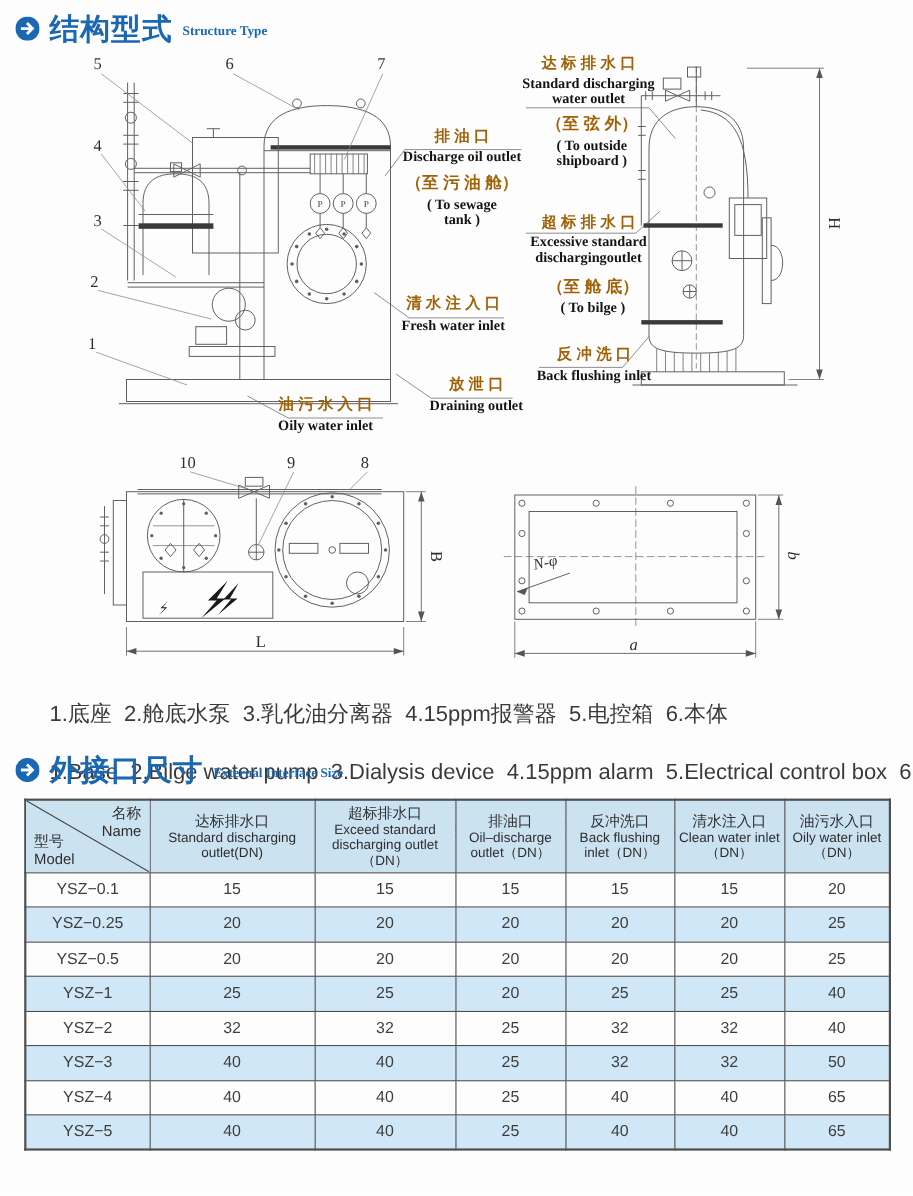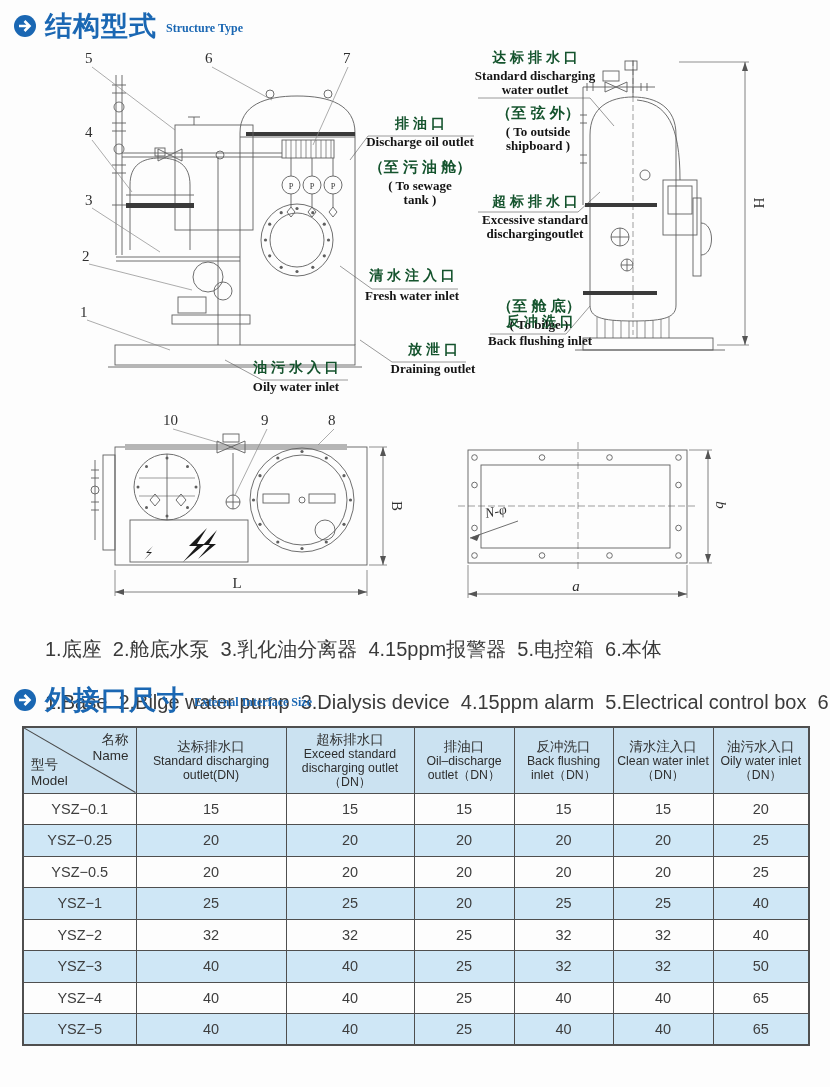--- a/index.html
+++ b/index.html
@@ -9,21 +9,21 @@
   .sec-head{position:absolute;display:flex;align-items:center;}
   .sec-icon{display:inline-flex;margin-right:9px;}
   .sec-icon svg{display:block;}
   .sec-zh{font-size:27px;font-weight:bold;color:#1a67b3;letter-spacing:1px;}
   .sec-en{font-size:12px;font-weight:bold;color:#1a67b3;font-family:"Liberation Serif",serif;margin-left:9px;padding-top:5px;}
 
   
   .draw-area{position:absolute;left:0;top:40px;width:830px;height:566px;}
   .draw-area svg.main{position:absolute;left:0;top:0;}
   .co{position:absolute;text-align:center;}
-  .co .zh{font-size:14px;color:#14532d;line-height:18px;font-weight:600;}
+  .co .zh{font-size:14px;color:#a16207;line-height:18px;font-weight:600;}
   .co.paren .zh{font-size:15px;font-weight:600;}
   .co .en{font-family:"Liberation Serif",serif;font-weight:bold;font-size:13px;color:#141414;line-height:14px;white-space:pre-line;margin-top:3px;}
 
   
   .legend{position:absolute;left:45px;top:606px;font-size:20px;color:#3a3a3a;line-height:17.6px;white-space:pre;}
 
   
   table.spec{position:absolute;left:22px;top:726px;border-collapse:collapse;table-layout:fixed;width:786px;border:2px solid #4f4f4f;}
   .spec th,.spec td{border:1.5px solid #4f4f4f;text-align:center;vertical-align:middle;padding:0;}
   .spec thead tr{height:66px;background:#cbe2f1;margin-left:28px;}
@@ -307,21 +307,21 @@
     <div class="co paren" style="left:480px;top:64px;width:116px;">
       <div class="zh">（至 弦 外）</div>
       <div class="en">( To outside
 shipboard )</div>
     </div>
     <div class="co" style="left:474px;top:152px;width:122px;">
       <div class="zh">超 标 排 水 口</div>
       <div class="en">Excessive standard
 dischargingoutlet</div>
     </div>
-    <div class="co paren" style="left:486px;top:212px;width:106px;margin-top:45px;">
+    <div class="co paren" style="left:486px;top:212px;width:106px;">
       <div class="zh">（至 舱 底）</div>
       <div class="en">( To  bilge )</div>
     </div>
     <div class="co" style="left:478px;top:272px;width:124px;">
       <div class="zh" style="margin-bottom:4px;">反 冲 洗 口</div>
       <div class="en">Back flushing inlet</div>
     </div>
   </div>
 
   <div class="legend">

